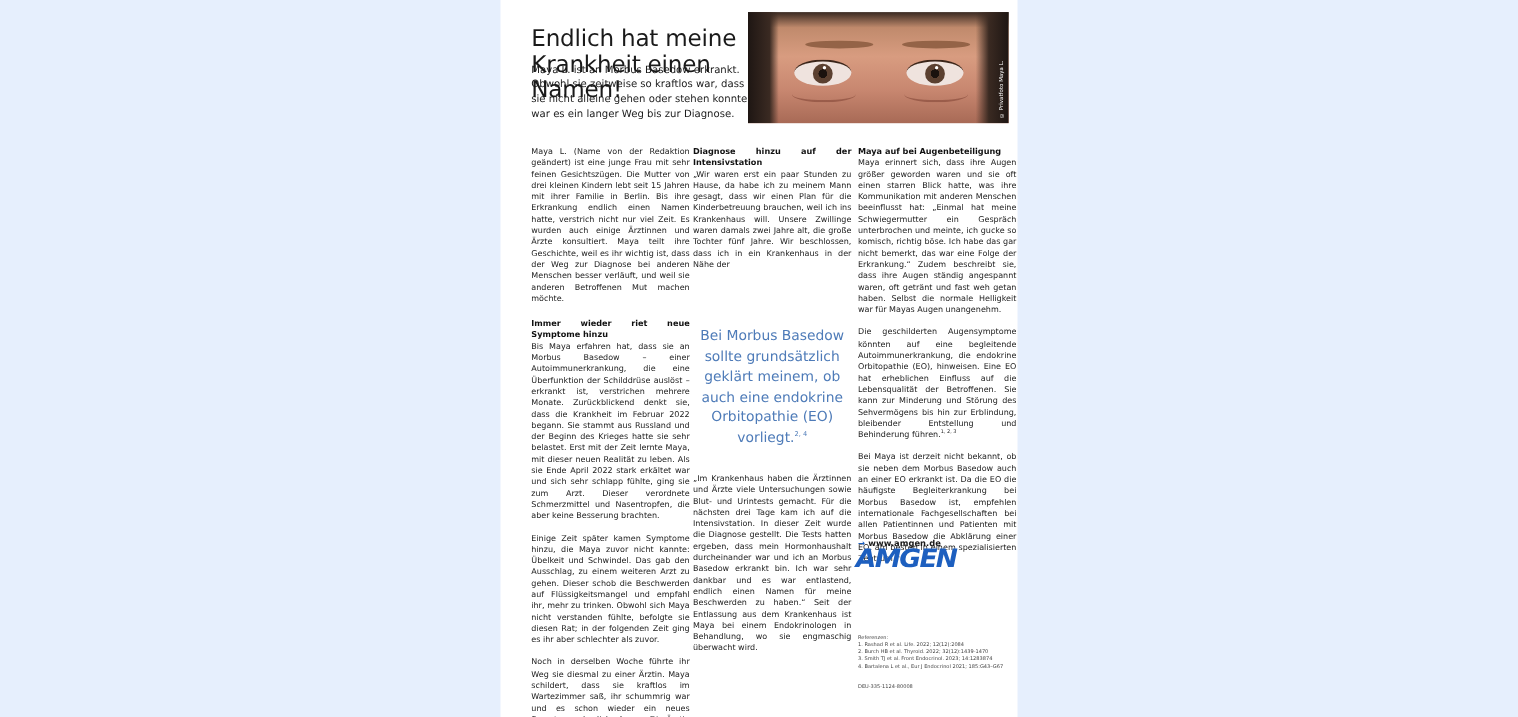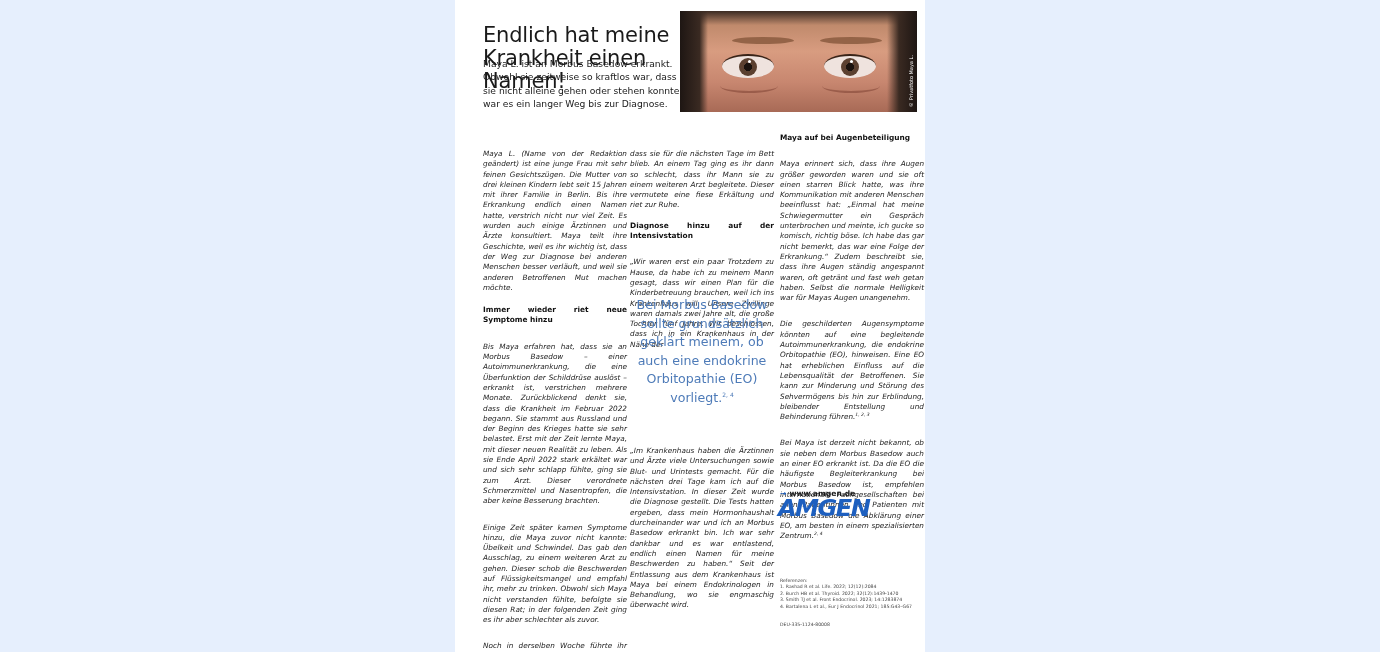--- a/index.html
+++ b/index.html
@@ -39,21 +39,21 @@
   .photo .bag { position:absolute; top:68px; width:58px; height:12px; border-radius:50%; border-bottom:2px solid rgba(120,60,45,.5); }
   .photo .credit {
     position:absolute; right:3px; top:44px; color:#fff; font-size:5px;
     writing-mode:vertical-rl; transform:rotate(180deg);
   }
   .col {
     position:absolute; top:133px; width:144px;
     font-size:7.3px; line-height:10.3px; color:#222;
     text-align:justify; hyphens:manual;
   }
-  .col p { margin:16px 0 10px 0;font-style:italic; }
+  .col p { margin:0 0 10px 0; }
   .col h3 { margin:0; font-size:7.4px; line-height:10.3px; font-weight:bold; color:#111; }
   .col1 { left:28px; }
   .col2 { left:175px; }
   .col3 { left:325px; }
   sup { font-size:4.5px; line-height:0; vertical-align:super; }
   .quote {
     position:absolute; left:175px; top:296px; width:144px; text-align:center;
     font-size:12.6px; line-height:18.6px; color:#4e7bb8;
   }
   .quote sup { font-size:6px; }
@@ -101,23 +101,22 @@
 
   <div class="col col1">
     <p>Maya L. (Name von der Redaktion geändert) ist eine junge Frau mit sehr feinen Gesichtszügen. Die Mutter von drei kleinen Kindern lebt seit 15 Jahren mit ihrer Familie in Berlin. Bis ihre Erkrankung endlich einen Namen hatte, verstrich nicht nur viel Zeit. Es wurden auch einige Ärztinnen und Ärzte konsultiert. Maya teilt ihre Geschichte, weil es ihr wichtig ist, dass der Weg zur Diagnose bei anderen Menschen besser verläuft, und weil sie anderen Betroffenen Mut machen möchte.</p>
     <h3 style="margin-top:12px;">Immer wieder riet neue Symptome hinzu</h3>
     <p>Bis Maya erfahren hat, dass sie an Morbus Basedow – einer Autoimmunerkrankung, die eine Überfunktion der Schilddrüse auslöst – erkrankt ist, verstrichen mehrere Monate. Zurückblickend denkt sie, dass die Krankheit im Februar 2022 begann. Sie stammt aus Russland und der Beginn des Krieges hatte sie sehr belastet. Erst mit der Zeit lernte Maya, mit dieser neuen Realität zu leben. Als sie Ende April 2022 stark erkältet war und sich sehr schlapp fühlte, ging sie zum Arzt. Dieser verordnete Schmerzmittel und Nasentropfen, die aber keine Besserung brachten.</p>
     <p>Einige Zeit später kamen Symptome hinzu, die Maya zuvor nicht kannte: Übelkeit und Schwindel. Das gab den Ausschlag, zu einem weiteren Arzt zu gehen. Dieser schob die Beschwerden auf Flüssigkeitsmangel und empfahl ihr, mehr zu trinken. Obwohl sich Maya nicht verstanden fühlte, befolgte sie diesen Rat; in der folgenden Zeit ging es ihr aber schlechter als zuvor.</p>
     <p>Noch in derselben Woche führte ihr Weg sie diesmal zu einer Ärztin. Maya schildert, dass sie kraftlos im Wartezimmer saß, ihr schummrig war und es schon wieder ein neues Symptom gab: dicke Augen. Die Ärztin ging von einer Allergie aus, gab ihr zwei Spritzen, die jedoch auch keinerlei Linderung brachten. Wieder zu Hause fühlte sich Maya erschöpft, kurzatmig, hatte Herzrasen, mochte nichts essen und war so müde,</p>
   </div>
 
   <div class="col col2">
-    <p>dass sie für die nächsten Tage im Bett blieb. An einem Tag ging es ihr dann so schlecht, dass ihr Mann sie zu einem weiteren Arzt begleitete. Dieser vermutete eine fiese Erkältung und riet zur Ruhe.</p>
     <h3>Diagnose hinzu auf der Intensivstation</h3>
-    <p>„Wir waren erst ein paar Trotzdem zu Hause, da habe ich zu meinem Mann gesagt, dass wir einen Plan für die Kinderbetreuung brauchen, weil ich ins Krankenhaus will. Unsere Zwillinge waren damals zwei Jahre alt, die große Tochter fünf Jahre. Wir beschlossen, dass ich in ein Krankenhaus in der Nähe der</p>
+    <p>„Wir waren erst ein paar Stunden zu Hause, da habe ich zu meinem Mann gesagt, dass wir einen Plan für die Kinderbetreuung brauchen, weil ich ins Krankenhaus will. Unsere Zwillinge waren damals zwei Jahre alt, die große Tochter fünf Jahre. Wir beschlossen, dass ich in ein Krankenhaus in der Nähe der</p>
   </div>
 
   <div class="quote">
     <span>Bei Morbus Basedow sollte grundsätzlich geklärt meinem, ob auch eine endokrine Orbitopathie (EO) vorliegt.</span><sup>2, 4</sup>
   </div>
 
   <div class="col col2" style="top:430px;">
     <p>„Im Krankenhaus haben die Ärztinnen und Ärzte viele Untersuchungen sowie Blut- und Urintests gemacht. Für die nächsten drei Tage kam ich auf die Intensivstation. In dieser Zeit wurde die Diagnose gestellt. Die Tests hatten ergeben, dass mein Hormonhaushalt durcheinander war und ich an Morbus Basedow erkrankt bin. Ich war sehr dankbar und es war entlastend, endlich einen Namen für meine Beschwerden zu haben.“ Seit der Entlassung aus dem Krankenhaus ist Maya bei einem Endokrinologen in Behandlung, wo sie engmaschig überwacht wird.</p>
   </div>
 

